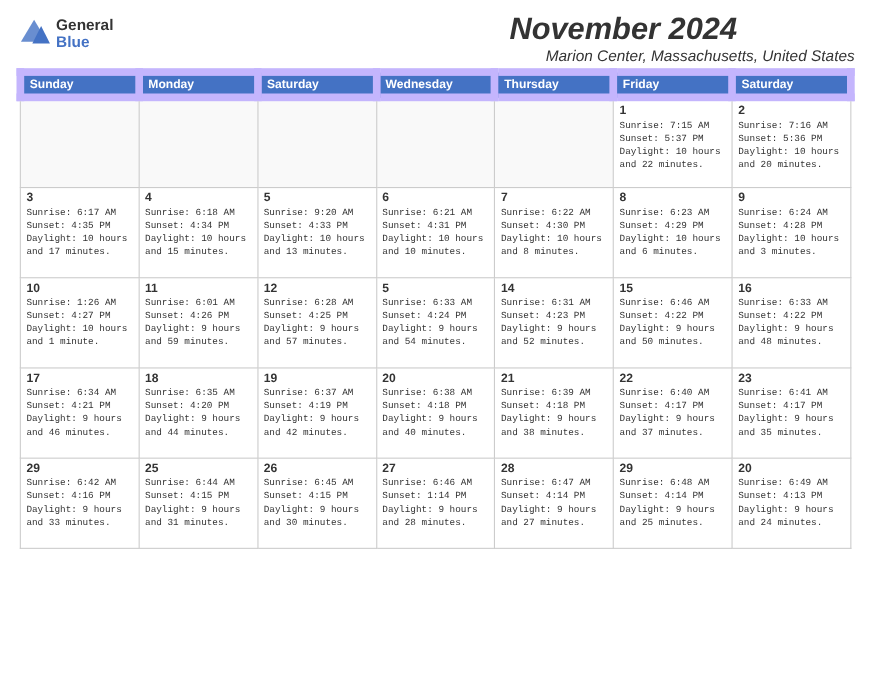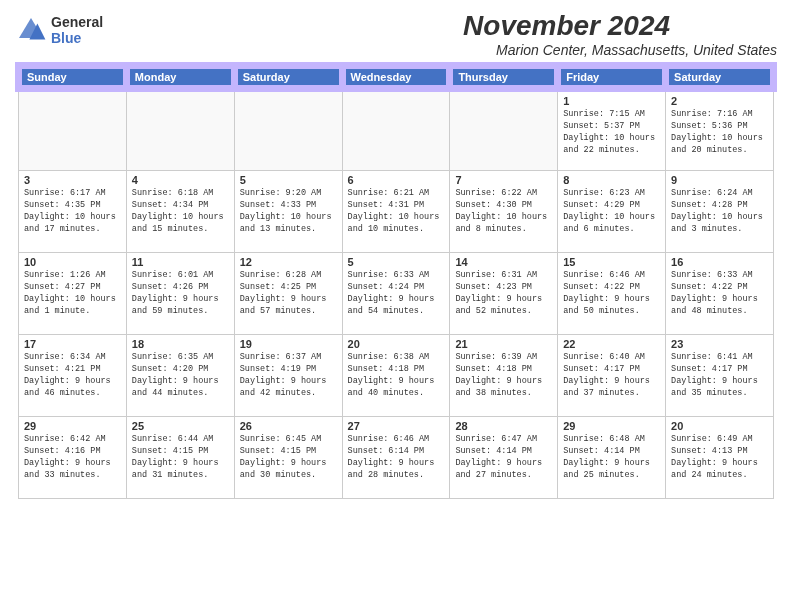--- a/index.html
+++ b/index.html
@@ -288,21 +288,21 @@
           </td>
           <td>
             <span class="day-number">26</span>
             <div class="day-info">Sunrise: 6:45 AM
 Sunset: 4:15 PM
 Daylight: 9 hours and 30 minutes.</div>
           </td>
           <td>
             <span class="day-number">27</span>
             <div class="day-info">Sunrise: 6:46 AM
-Sunset: 6:14 PM
+Sunset: 1:14 PM
 Daylight: 9 hours and 28 minutes.</div>
           </td>
           <td>
             <span class="day-number">28</span>
             <div class="day-info">Sunrise: 6:47 AM
 Sunset: 4:14 PM
 Daylight: 9 hours and 27 minutes.</div>
           </td>
           <td>
             <span class="day-number">29</span>

